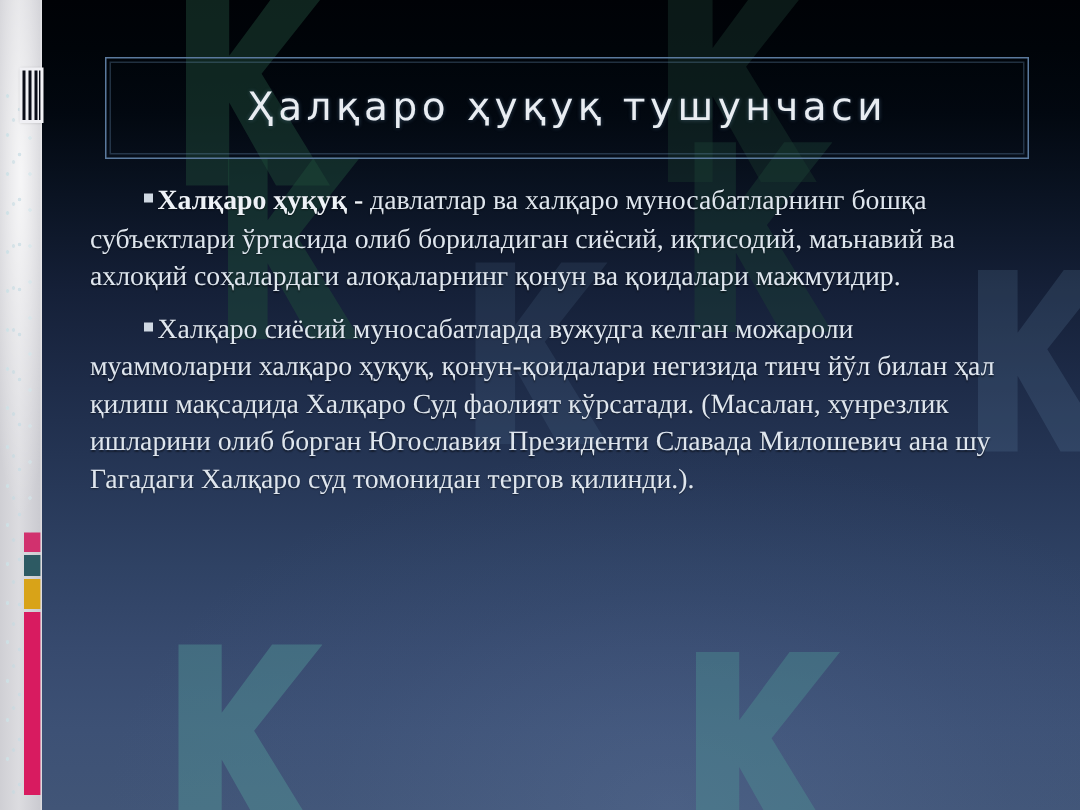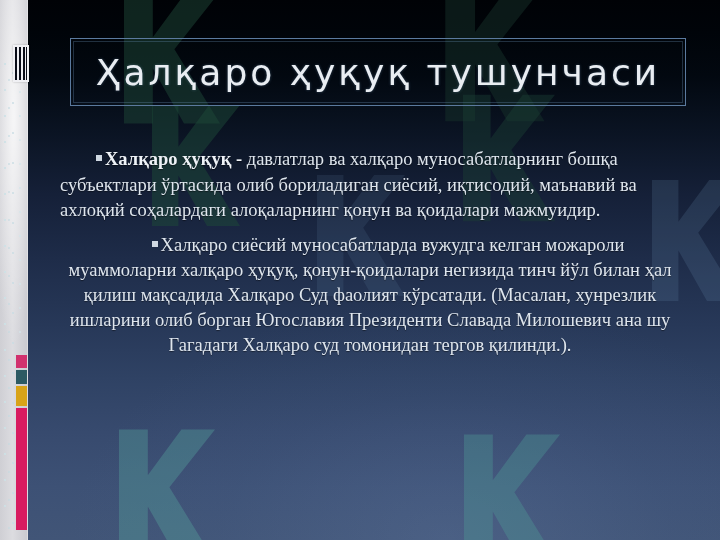--- a/index.html
+++ b/index.html
@@ -145,32 +145,32 @@
   }
   .title-box::after {
     content: "";
     position: absolute;
     left: 2px; top: 2px; right: 2px; bottom: 2px;
     border: 1px solid rgba(110,150,190,0.30);
     pointer-events: none;
   }
   .title-text {
     font-family: "DejaVu Sans", sans-serif;
-    font-size: 36px;
+    font-size: 26px;
     letter-spacing: 3px;
     color: #e9edf2;
     white-space: nowrap;
     text-shadow: 0 0 3px rgba(140,180,220,0.35);
   }
 
   
   .body-area {
     position: absolute;
     left: 60px;
-    top: 147px;
+    top: 122px;
     width: 620px;
   }
   .para {
     color: #dfe6ee;
     font-family: "Liberation Serif", serif;
     font-size: 18.5px;
     line-height: 25.5px;
     margin: 0 0 9px 0;
     text-indent: 0;
     text-shadow: 0 1px 1px rgba(0,0,0,0.45);
@@ -187,21 +187,20 @@
     vertical-align: 4px;
     margin-right: 3px;
   }
   .para b {
     font-weight: bold;
     color: #eef2f7;
   }
   .para.p3 {
     line-height: 25px;
     margin-bottom: 16px;
-    text-align: center;
   }
 </style>
 </head>
 <body>
 
 <div id="slide">
 
   <div class="bg-gradient"></div>
   <div class="bg-sheen"></div>
 

